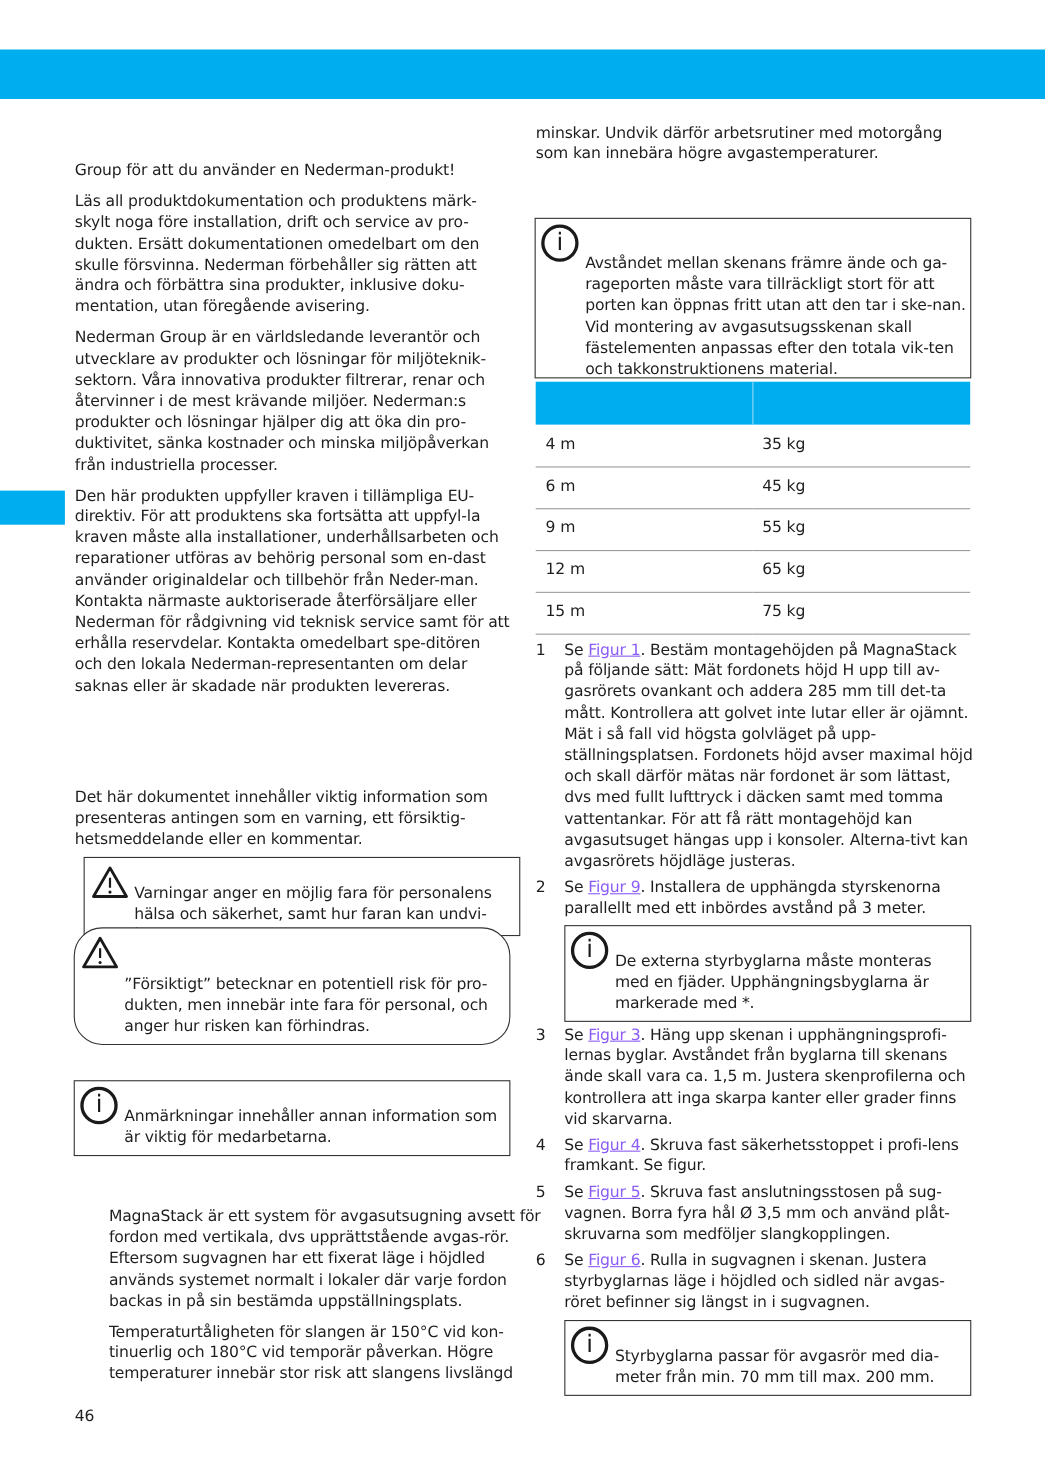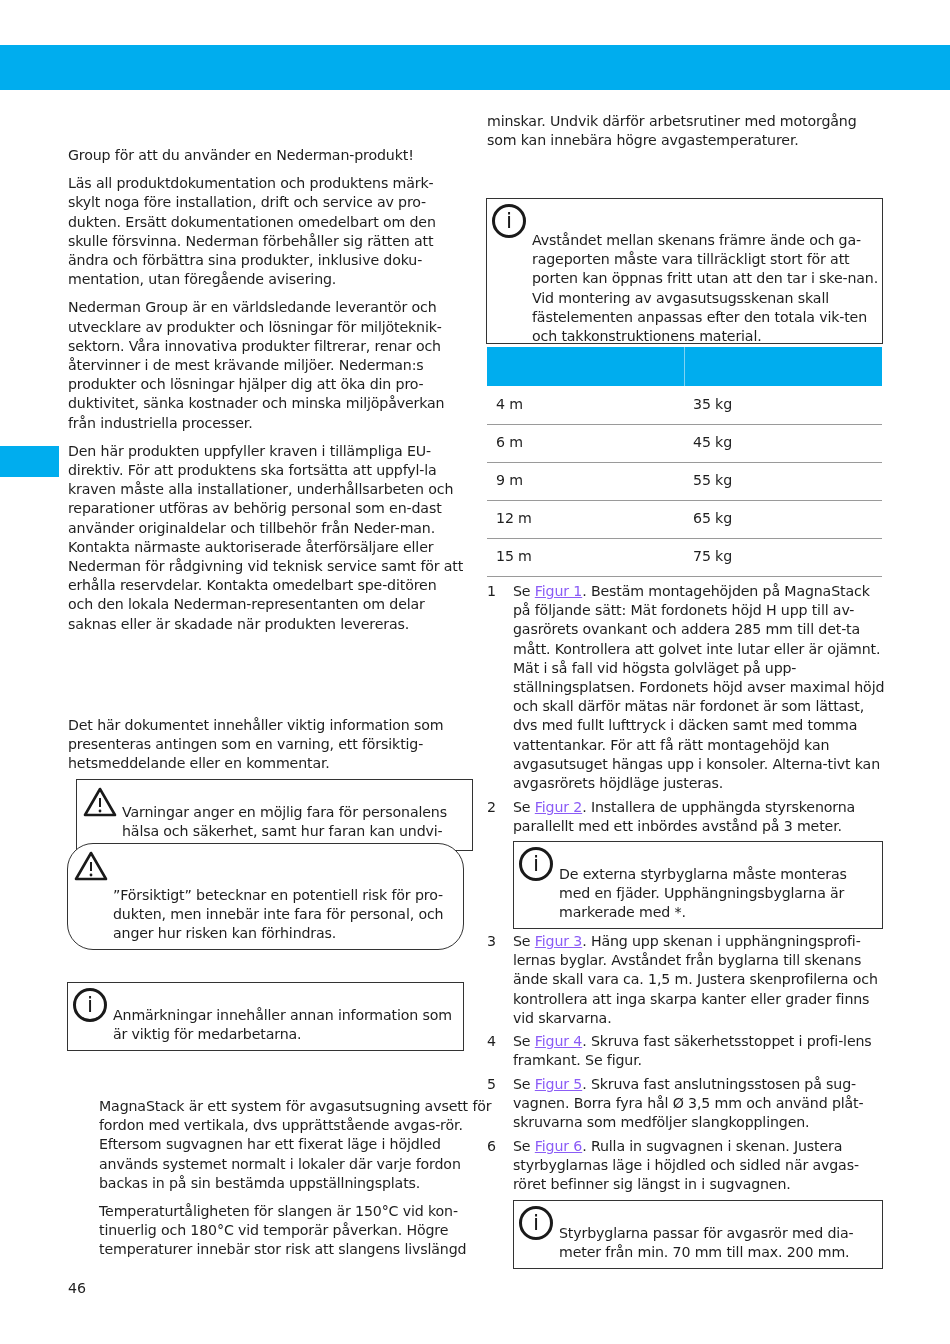--- a/index.html
+++ b/index.html
@@ -107,21 +107,21 @@
   </tbody>
 </table>
 
 <div class="step" style="top:582px;">
   <span class="num">1</span>
   <div class="stext"><span>Se </span><a class="link">Figur 1</a><span>. Bestäm montagehöjden på MagnaStack på följande sätt: Mät fordonets höjd H upp till av-gasrörets ovankant och addera 285 mm till det-ta mått. Kontrollera att golvet inte lutar eller är ojämnt. Mät i så fall vid högsta golvläget på upp-ställningsplatsen. Fordonets höjd avser maximal höjd och skall därför mätas när fordonet är som lättast, dvs med fullt lufttryck i däcken samt med tomma vattentankar. För att få rätt montagehöjd kan avgasutsuget hängas upp i konsoler. Alterna-tivt kan avgasrörets höjdläge justeras.</span></div>
 </div>
 
 <div class="step" style="top:798px;">
   <span class="num">2</span>
-  <div class="stext"><span>Se </span><a class="link">Figur 2</a><span>. Installera de upphängda styrskenorna parallellt med ett inbördes avstånd på 3 meter.</span></div>
+  <div class="stext"><span>Se </span><a class="link">Figur 9</a><span>. Installera de upphängda styrskenorna parallellt med ett inbördes avstånd på 3 meter.</span></div>
 </div>
 
 <div class="notice" style="left:513px;top:841px;width:370px;height:88px;">
   <div class="icon icon-info">i</div>
   <div class="ntext" style="top:23px;width:318px;">De externa styrbyglarna måste monteras med en fjäder. Upphängningsbyglarna är markerade med *.</div>
 </div>
 
 <div class="step" style="top:932px;">
   <span class="num">3</span>
   <div class="stext"><span>Se </span><a class="link">Figur 3</a><span>. Häng upp skenan i upphängningsprofi-lernas byglar. Avståndet från byglarna till skenans ände skall vara ca. 1,5 m. Justera skenprofilerna och kontrollera att inga skarpa kanter eller grader finns vid skarvarna.</span></div>

